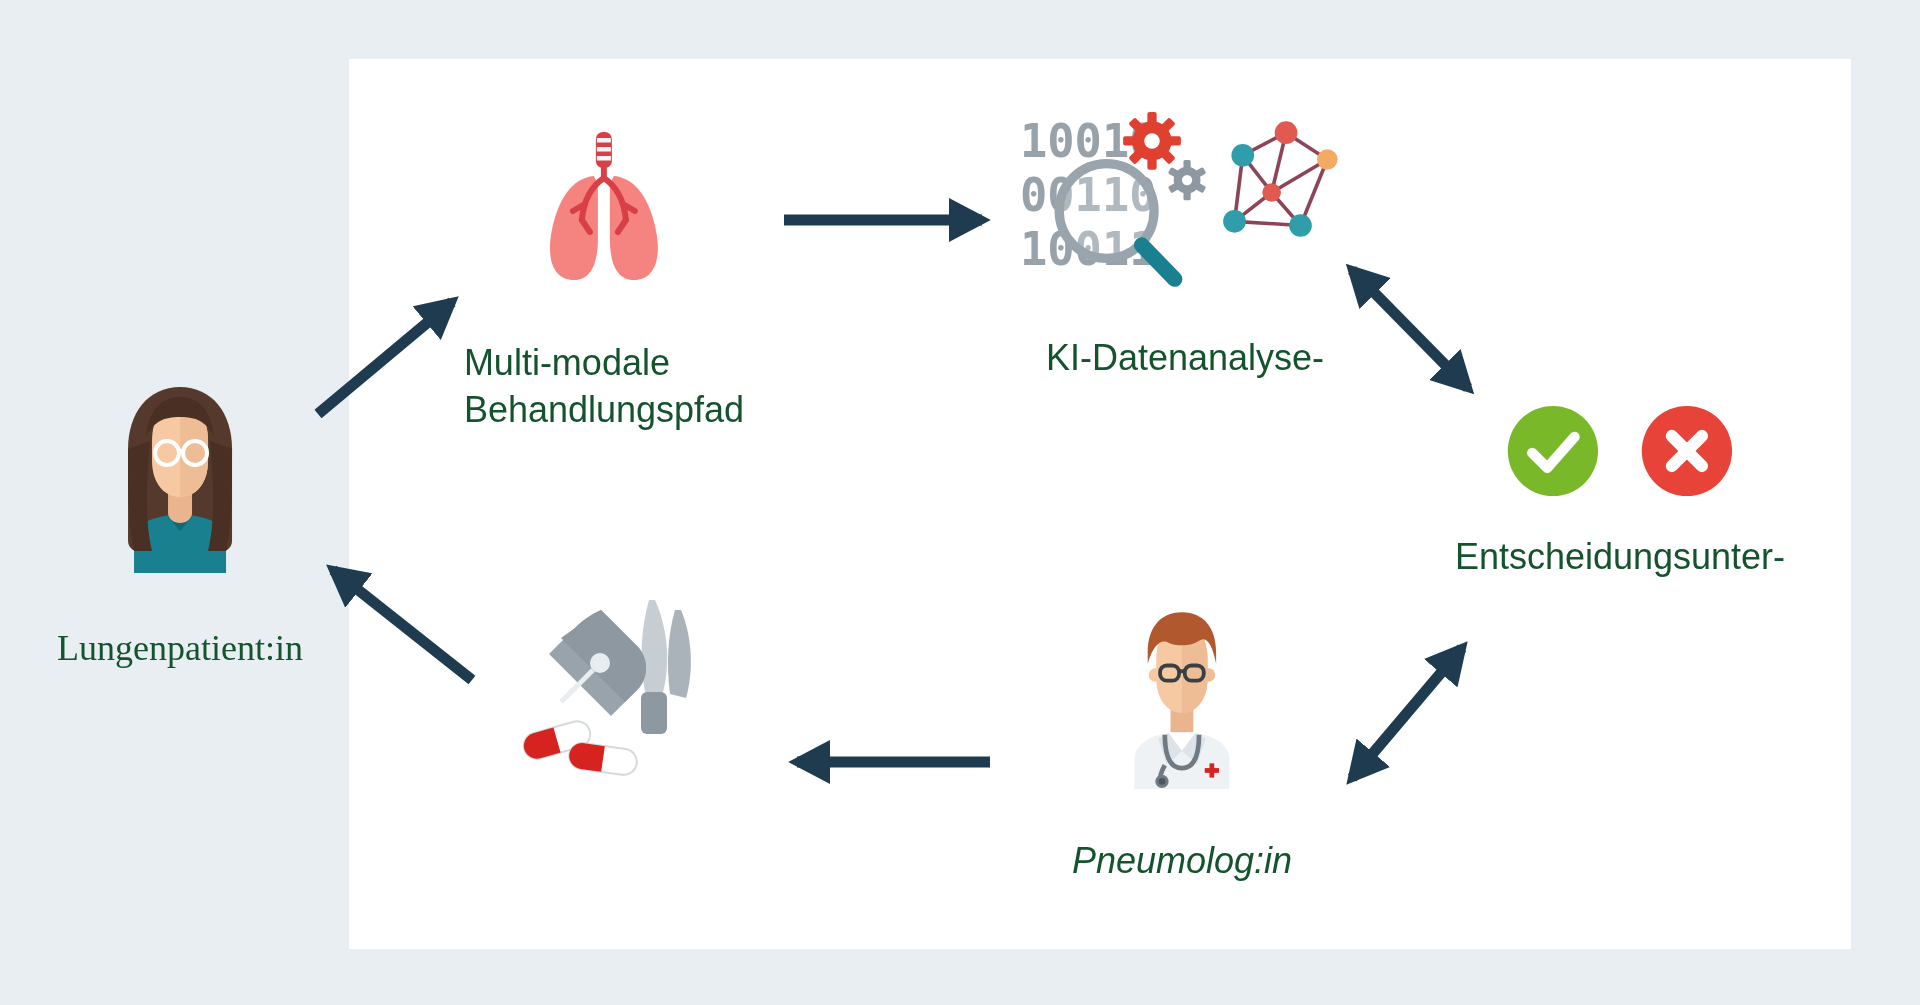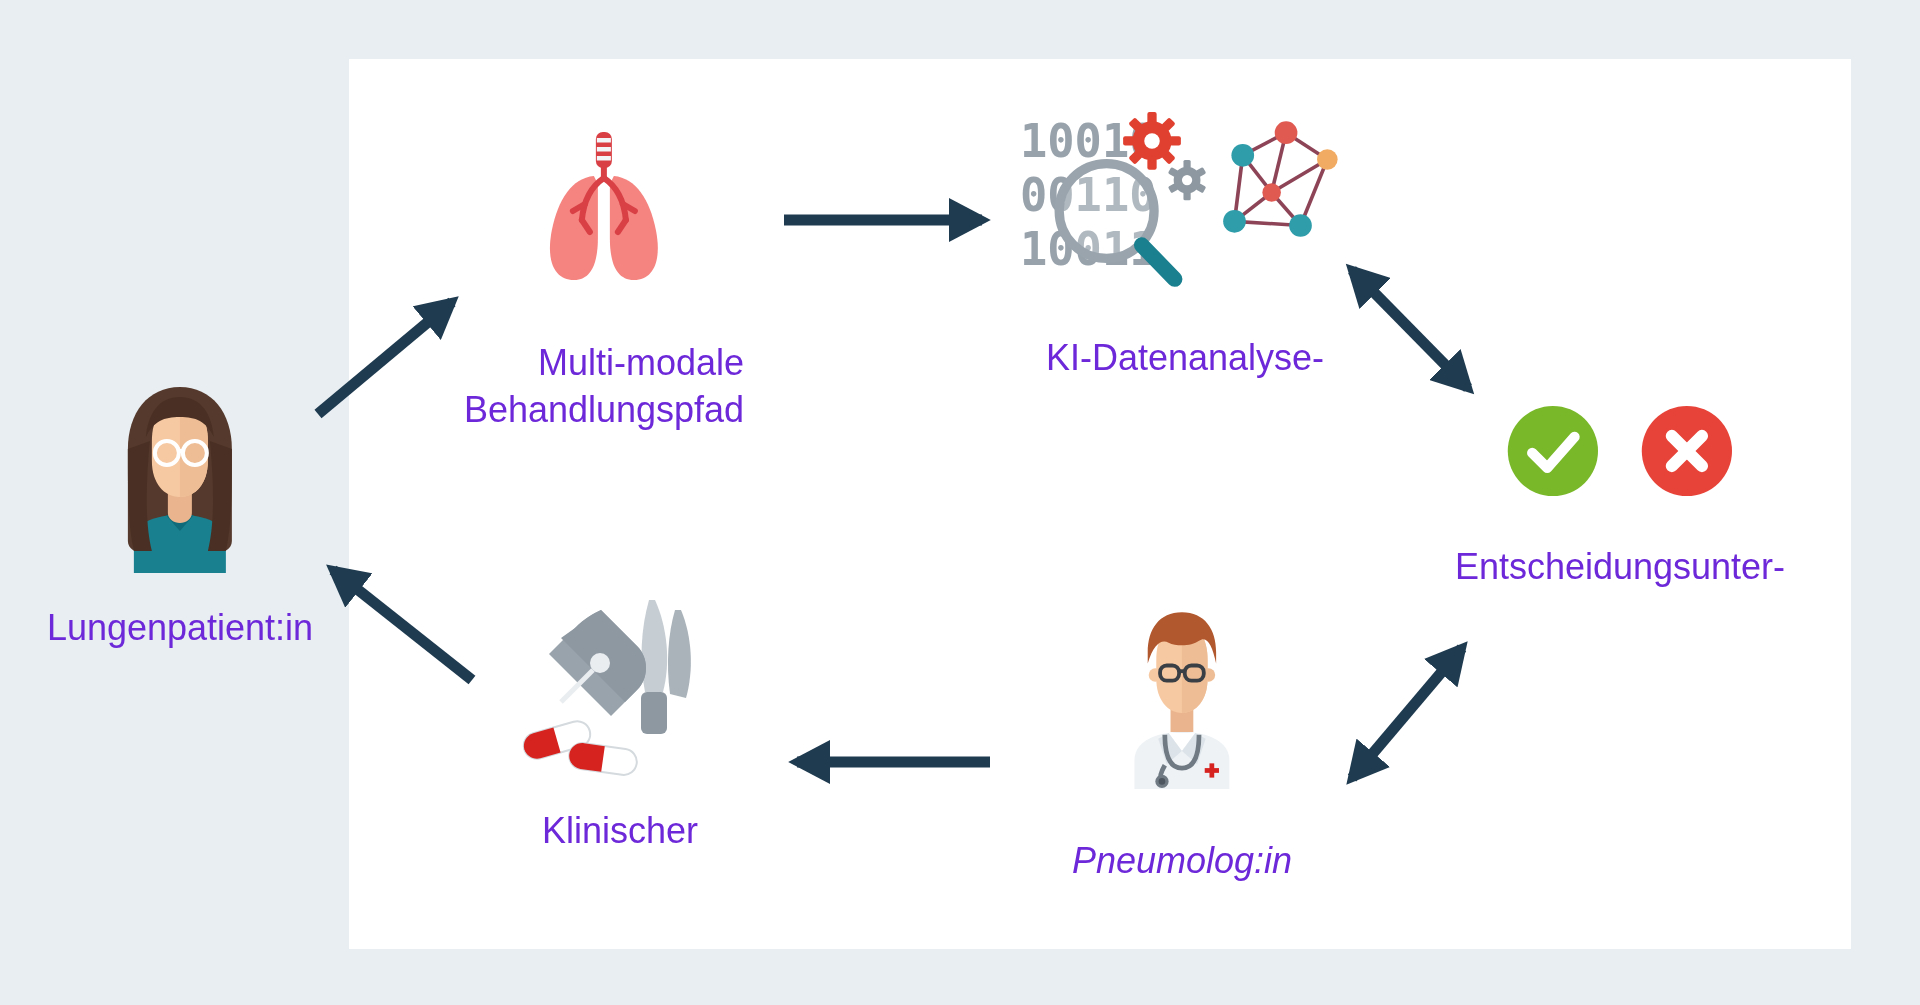--- a/index.html
+++ b/index.html
@@ -7,21 +7,21 @@
   .canvas {
     position:relative; width:1920px; height:1005px;
     background:#e8eef2; overflow:hidden;
     font-family:"Liberation Sans", sans-serif;
   }
   .panel { position:absolute; left:349px; top:59px; width:1502px; height:890px; background:#ffffff; }
   .arrows { position:absolute; left:0; top:0; }
   .node { position:absolute; transform:translateX(-50%); display:flex; flex-direction:column; align-items:center; }
   .icon { display:block; }
   .icon-row { display:flex; gap:40px; align-items:center; }
-  .label { font-size:36px; color:#6d28d9; text-align:right; line-height:1.3; }
+  .label { font-size:36px; color:#14532d; text-align:left; line-height:1.3; }
   .label .line { display:block; white-space:nowrap; }
 </style>
 </head>
 <body>
 
 <div class="canvas">
 
   <div class="panel"></div>
 
   <svg class="arrows" width="1920" height="1005" viewBox="0 0 1920 1005">
@@ -52,21 +52,21 @@
         <path d="M80 24 C58 24 48 42 46 64 C54 48 64 44 80 44 C96 44 106 48 114 64 C112 42 102 24 80 24 Z" fill="#4a3024"></path>
         <path d="M28 76 C28 120 28 152 34 178 L52 178 C45 150 46 110 50 68 Z" fill="#4a3024"></path>
         <path d="M132 76 C132 120 132 152 126 178 L108 178 C115 150 114 110 110 68 Z" fill="#4a3024"></path>
         <g fill="none" stroke="#ffffff" stroke-width="4">
           <circle cx="67" cy="80" r="12"></circle>
           <circle cx="95" cy="80" r="12"></circle>
           <line x1="79" y1="78" x2="83" y2="78"></line>
         </g>
       </svg>
     </div>
-    <div class="label" style="margin-top:28px;">
+    <div class="label" style="margin-top:48px;font-family:Liberation Serif, serif;">
       <span class="line">Lungenpatient:in</span>
     </div>
   </div>
 
   <div class="node" style="left:604px; top:128px;">
     <div class="icon">
       <svg viewBox="0 0 160 170" width="160" height="170">
         <rect x="72" y="4" width="16" height="36" rx="7" fill="#d84046"></rect>
         <rect x="73" y="10" width="14" height="4.5" fill="#f3f6f8"></rect>
         <rect x="73" y="19" width="14" height="4.5" fill="#f3f6f8"></rect>
@@ -144,21 +144,21 @@
           <circle cx="208" cy="106" r="11" fill="#2f9daa"></circle>
           <circle cx="272" cy="110" r="11" fill="#2f9daa"></circle>
         </g>
       </svg>
     </div>
     <div class="label" style="margin-top:23px;">
       <span class="line">KI-Datenanalyse-</span>
     </div>
   </div>
 
-  <div class="node" style="left:1620px; top:404px;gap:10px;">
+  <div class="node" style="left:1620px; top:404px;">
     <div class="icon-row">
       <div class="icon">
         <svg viewBox="0 0 100 100" width="94" height="94">
           <circle cx="50" cy="50" r="48" fill="#79b829"></circle>
           <path d="M28 52 L44 68 L73 35" fill="none" stroke="#ffffff" stroke-width="11" stroke-linecap="round" stroke-linejoin="round"></path>
         </svg>
       </div>
       <div class="icon">
         <svg viewBox="0 0 100 100" width="94" height="94">
           <circle cx="50" cy="50" r="48" fill="#e84338"></circle>
@@ -225,17 +225,16 @@
           <rect x="-34" y="-13" width="68" height="26" rx="13" fill="#ffffff" stroke="#d4dade" stroke-width="2"></rect>
           <path d="M0 -13 L-21 -13 C-28 -13 -34 -7 -34 0 C-34 7 -28 13 -21 13 L0 13 Z" fill="#d6231f"></path>
         </g>
         <g transform="translate(98,167) rotate(8)">
           <rect x="-34" y="-13" width="68" height="26" rx="13" fill="#ffffff" stroke="#d4dade" stroke-width="2"></rect>
           <path d="M0 -13 L-21 -13 C-28 -13 -34 -7 -34 0 C-34 7 -28 13 -21 13 L0 13 Z" fill="#d6231f"></path>
         </g>
       </svg>
     </div>
     <div class="label" style="margin-top:22px;">
-      <span class="line">Klinischer</span>
     </div>
   </div>
 
 </div>
 
 </body></html>

